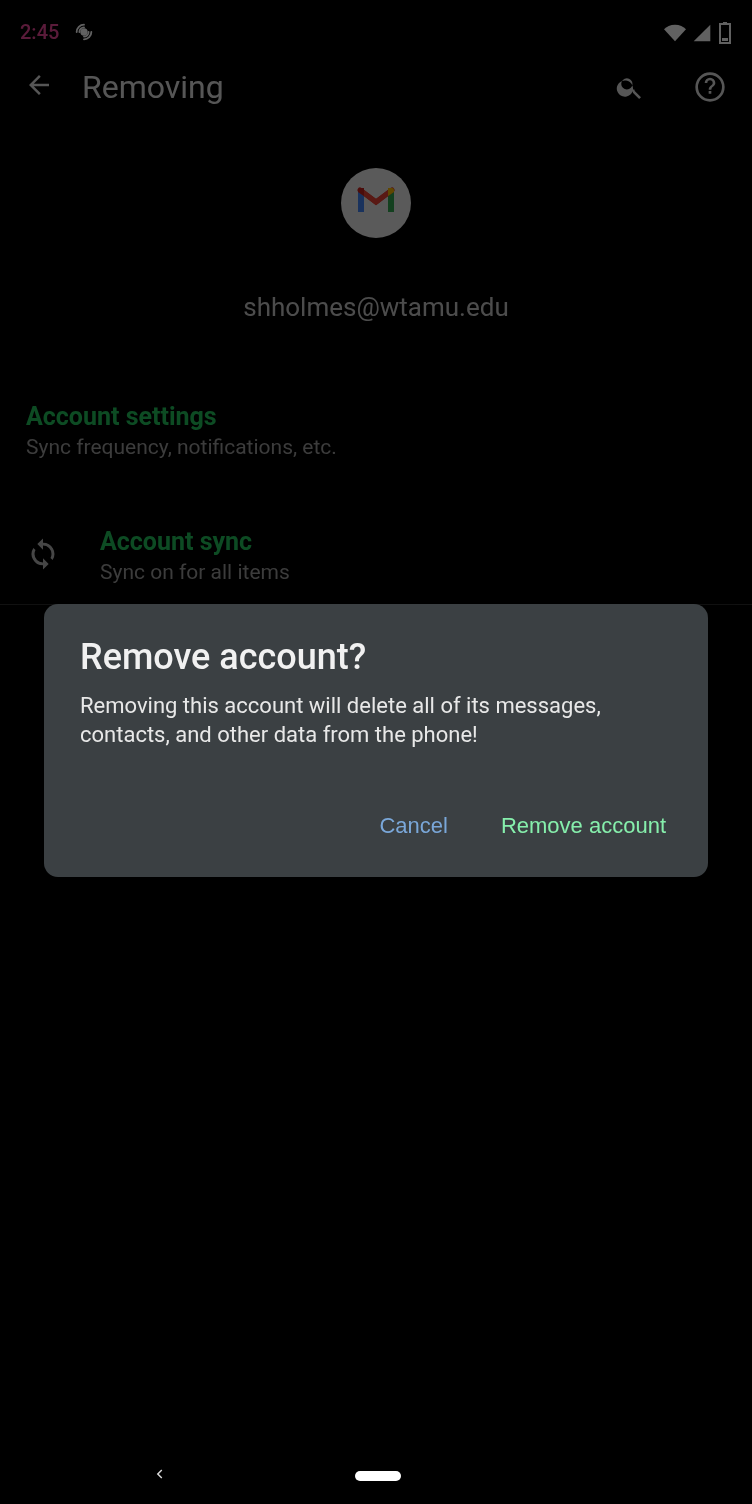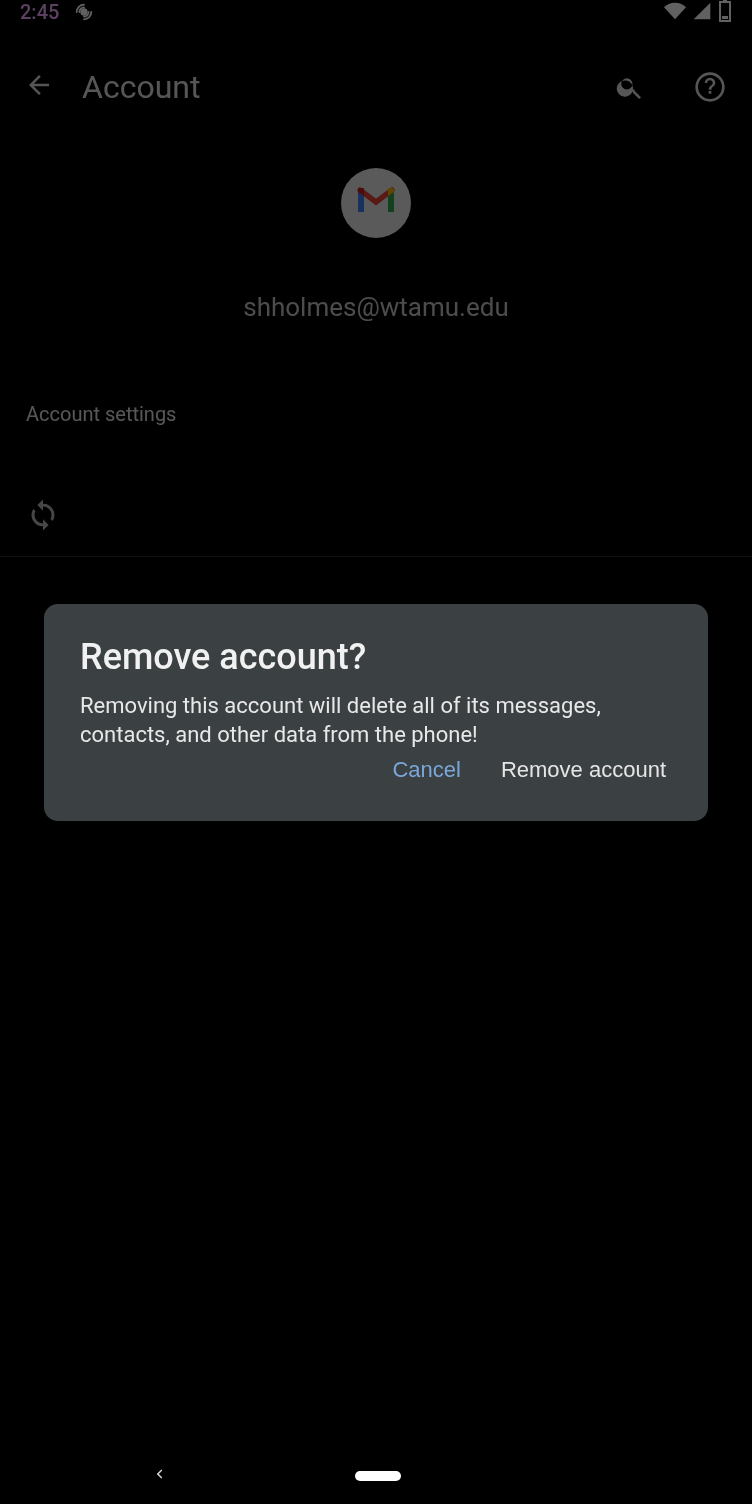--- a/index.html
+++ b/index.html
@@ -12,24 +12,24 @@
       height: 1504px;
       background: #000000;
       font-family: Roboto, 'Segoe UI', Arial, sans-serif;
       position: relative;
       overflow: hidden;
     }
     
     .status-bar {
       height: 44px;
       display: flex;
-      align-items: flex-start;
+      align-items: flex-end;
       justify-content: space-between;
       padding: 0 20px;
-      color: #f0abfc;
+      color: #ec4899;
       font-size: 20px;
       font-weight: 500;
     }
     .status-left {
       display: flex;
       align-items: center;
       gap: 14px;
     }
     .status-right {
       display: flex;
@@ -105,23 +105,23 @@
       display: flex;
       align-items: center;
       gap: 40px;
       padding: 20px 26px;
     }
     .setting-item.with-icon .texts {
       display: flex;
       flex-direction: column;
     }
     .setting-title {
-      color: #e5e5e5;
-      font-size: 20px;
-      font-weight: 400;
+      color: #22c55e;
+      font-size: 25px;
+      font-weight: 700;
       margin-bottom: 4px;
     }
     .setting-sub {
       color: #9d9d9d;
       font-size: 21px;
       font-weight: 400;
     }
     .sync-icon {
       color: #b9b9b9;
     }
@@ -155,37 +155,38 @@
     }
     .dialog-text {
       color: #e8e8e8;
       font-size: 22px;
       line-height: 1.3;
       font-weight: 400;
     }
     .dialog-actions {
       display: flex;
       justify-content: flex-end;
-      gap: 32px;
+      gap: 45px;
+      margin-top: 56px;
       padding-right: 2px;
       padding-bottom: 10px;
     }
     .dialog-btn {
       background: none;
       border: none;
       font-size: 22px;
       font-weight: 500;
       cursor: pointer;
       padding: 8px 4px;
     }
     .dialog-btn.cancel {
       color: #7aa7d9;
     }
     .dialog-btn.confirm {
-      color: #e5e5e5;
+      color: #86efac;
     }
     
     .nav-bar {
       position: absolute;
       bottom: 0;
       left: 0;
       right: 0;
       height: 56px;
       display: flex;
       align-items: center;
@@ -242,21 +243,21 @@
     </span>
   </div>
 </div>
 
 <div class="app-bar dimmed">
   <span class="back-icon">
     <svg width="30" height="30" viewBox="0 0 24 24">
         <path fill="#e1e1e1" d="M20 11H7.8l5.6-5.6L12 4l-8 8 8 8 1.4-1.4L7.8 13H20v-2z"></path>
       </svg>
   </span>
-  <span class="app-title">Account</span>
+  <span class="app-title">Removing</span>
   <span class="appbar-action">
     <svg width="30" height="30" viewBox="0 0 24 24">
         <path fill="#e1e1e1" d="M15.5 14h-.8l-.3-.3A6.5 6.5 0 1 0 14 15.5l.3.3v.8l5 5 1.5-1.5-5-5zm-6 0A4.5 4.5 0 1 1 14 9.5 4.5 4.5 0 0 1 9.5 14z"></path>
       </svg>
   </span>
   <span class="appbar-action">
     <svg width="32" height="32" viewBox="0 0 24 24">
         <circle cx="12" cy="12" r="10" fill="none" stroke="#e1e1e1" stroke-width="2"></circle>
         <path fill="#e1e1e1" d="M11 17h2v-2h-2v2zm1-12a4 4 0 0 0-4 4h2a2 2 0 1 1 4 0c0 2-3 1.8-3 5h2c0-2.3 3-2.5 3-5a4 4 0 0 0-4-4z"></path>
       </svg>
@@ -279,28 +280,33 @@
         <path d="M38 4 Q38 2 36 2 L32 2 L32 10 L38 6 Z" fill="#fbbc05"></path>
       </svg>
     </span>
   </div>
   <div class="account-email">shholmes@wtamu.edu</div>
 </div>
 
 <div class="settings-list dimmed">
   <div class="setting-item">
     <div class="setting-title">Account settings</div>
+    <div class="setting-sub">Sync frequency, notifications, etc.</div>
   </div>
   <div style="height:28px"></div>
   <div class="setting-item with-icon">
     <span class="sync-icon">
       <svg width="34" height="34" viewBox="0 0 24 24">
           <path fill="#b9b9b9" d="M12 4V1L8 5l4 4V6a6 6 0 0 1 6 6 5.9 5.9 0 0 1-.7 2.8l1.5 1.5A8 8 0 0 0 12 4zm0 14a6 6 0 0 1-6-6 5.9 5.9 0 0 1 .7-2.8L5.2 7.7A8 8 0 0 0 12 20v3l4-4-4-4v3z"></path>
         </svg>
     </span>
+    <div class="texts">
+      <div class="setting-title">Account sync</div>
+      <div class="setting-sub">Sync on for all items</div>
+    </div>
   </div>
   <div class="divider"></div>
 </div>
 
 <div class="scrim"></div>
 
 <div class="dialog">
   <div class="dialog-title">Remove account?</div>
   <div class="dialog-text">Removing this account will delete all of its messages, contacts, and other data from the phone!</div>
   <div class="dialog-actions">

